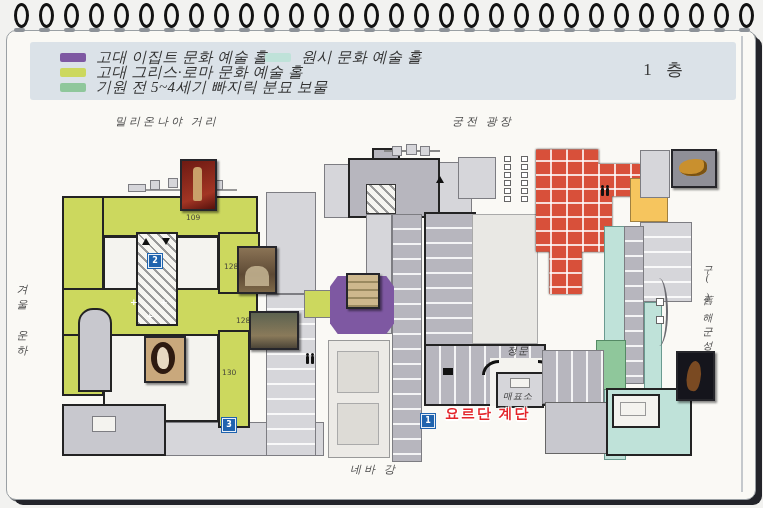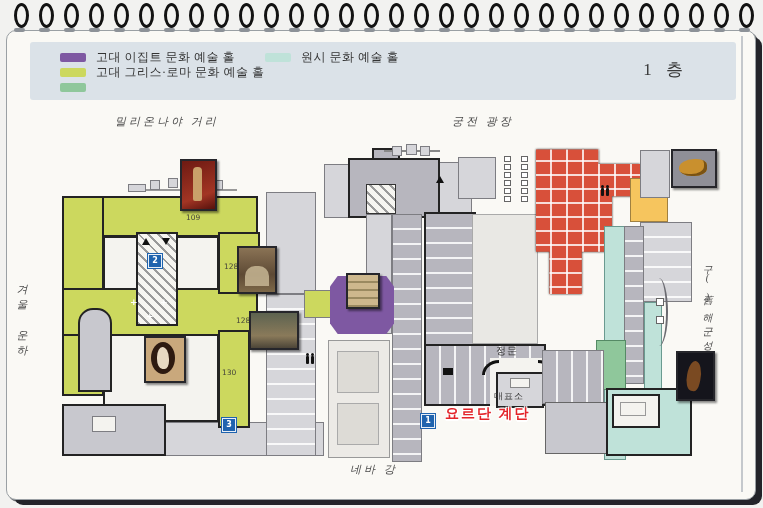--- a/index.html
+++ b/index.html
@@ -17,27 +17,27 @@
   .ring{position:absolute;left:2px;top:2px;width:9px;height:19px;border:3px solid #121212;border-radius:50%;}
   .slot{position:absolute;left:2px;bottom:3px;width:11px;height:4px;background:#8d9298;border-radius:2px;}
   
   .map{left:0;top:0;width:763px;height:508px;}
   
   .legend-band{left:30px;top:42px;width:706px;height:58px;background:#dbe2e8;border-radius:3px;}
   .legend-grid{position:absolute;left:30px;top:8px;display:grid;grid-template-rows:repeat(3,15px);
                grid-auto-flow:column;grid-auto-columns:205px;row-gap:0;}
   .legend-item{display:flex;align-items:center;gap:10px;}
   .swatch{width:26px;height:9px;border-radius:2px;flex:0 0 auto;}
-  .legend-label{font-size:12px;color:#333;white-space:nowrap;letter-spacing:.5px;}
+  .legend-label{font-size:15px;font-style:italic;color:#333;white-space:nowrap;letter-spacing:.5px;}
   .floor-label{position:absolute;right:48px;top:16px;font-size:17px;letter-spacing:5px;color:#3a3a3a;}
   
   .street{font-size:11px;font-style:italic;letter-spacing:3px;color:#4a4a4a;text-align:left;}
   .vert{writing-mode:vertical-rl;text-orientation:upright;font-size:11px;font-style:italic;
         letter-spacing:4px;color:#4a4a4a;}
-  .small-label{font-size:9px;color:#333;text-align:left;letter-spacing:1px;}
+  .small-label{font-size:9px;font-style:italic;color:#333;text-align:center;letter-spacing:1px;}
   .rn{font-family:"DejaVu Sans",sans-serif;font-size:7.5px;color:#44433a;text-align:center;}
   .mk{width:12px;height:12px;background:#1f63ae;color:#fff;text-align:center;
       font:bold 8px/12px "DejaVu Sans",sans-serif;border:1px solid #e8eef6;box-shadow:0 0 0 1px #1f63ae;}
   .jordan{font-size:14px;font-weight:bold;letter-spacing:2px;color:#e3242a;white-space:nowrap;
           text-shadow:-1px -1px 0 #fff,1px -1px 0 #fff,-1px 1px 0 #fff,1px 1px 0 #fff,0 2px 0 #fff;}
   
   .b2{border:2px solid #232323;}
   .b1{border:1px solid #7d7d82;}
   .gray1{background:#b7b6be;}
   .gray2{background:#d6d6da;}
@@ -67,20 +67,21 @@
         <div class="legend-item">
           <span class="swatch" style="background: rgb(126, 88, 162);"></span>
           <span class="legend-label">고대 이집트 문화 예술 홀</span>
         </div>
         <div class="legend-item">
           <span class="swatch" style="background: rgb(204, 216, 94);"></span>
           <span class="legend-label">고대 그리스·로마 문화 예술 홀</span>
         </div>
         <div class="legend-item">
           <span class="swatch" style="background: rgb(143, 199, 155);"></span>
+          <span class="legend-label">기원 전 5~4세기 빠지릭 분묘 보물</span>
         </div>
         <div class="legend-item">
           <span class="swatch" style="background: rgb(191, 226, 217);"></span>
           <span class="legend-label">원시 문화 예술 홀</span>
         </div>
       </div>
       <div class="floor-label">1 층</div>
     </div>
 
     <div class="street abs" style="left:115px;top:114px;width:160px;">밀리온나야 거리</div>

